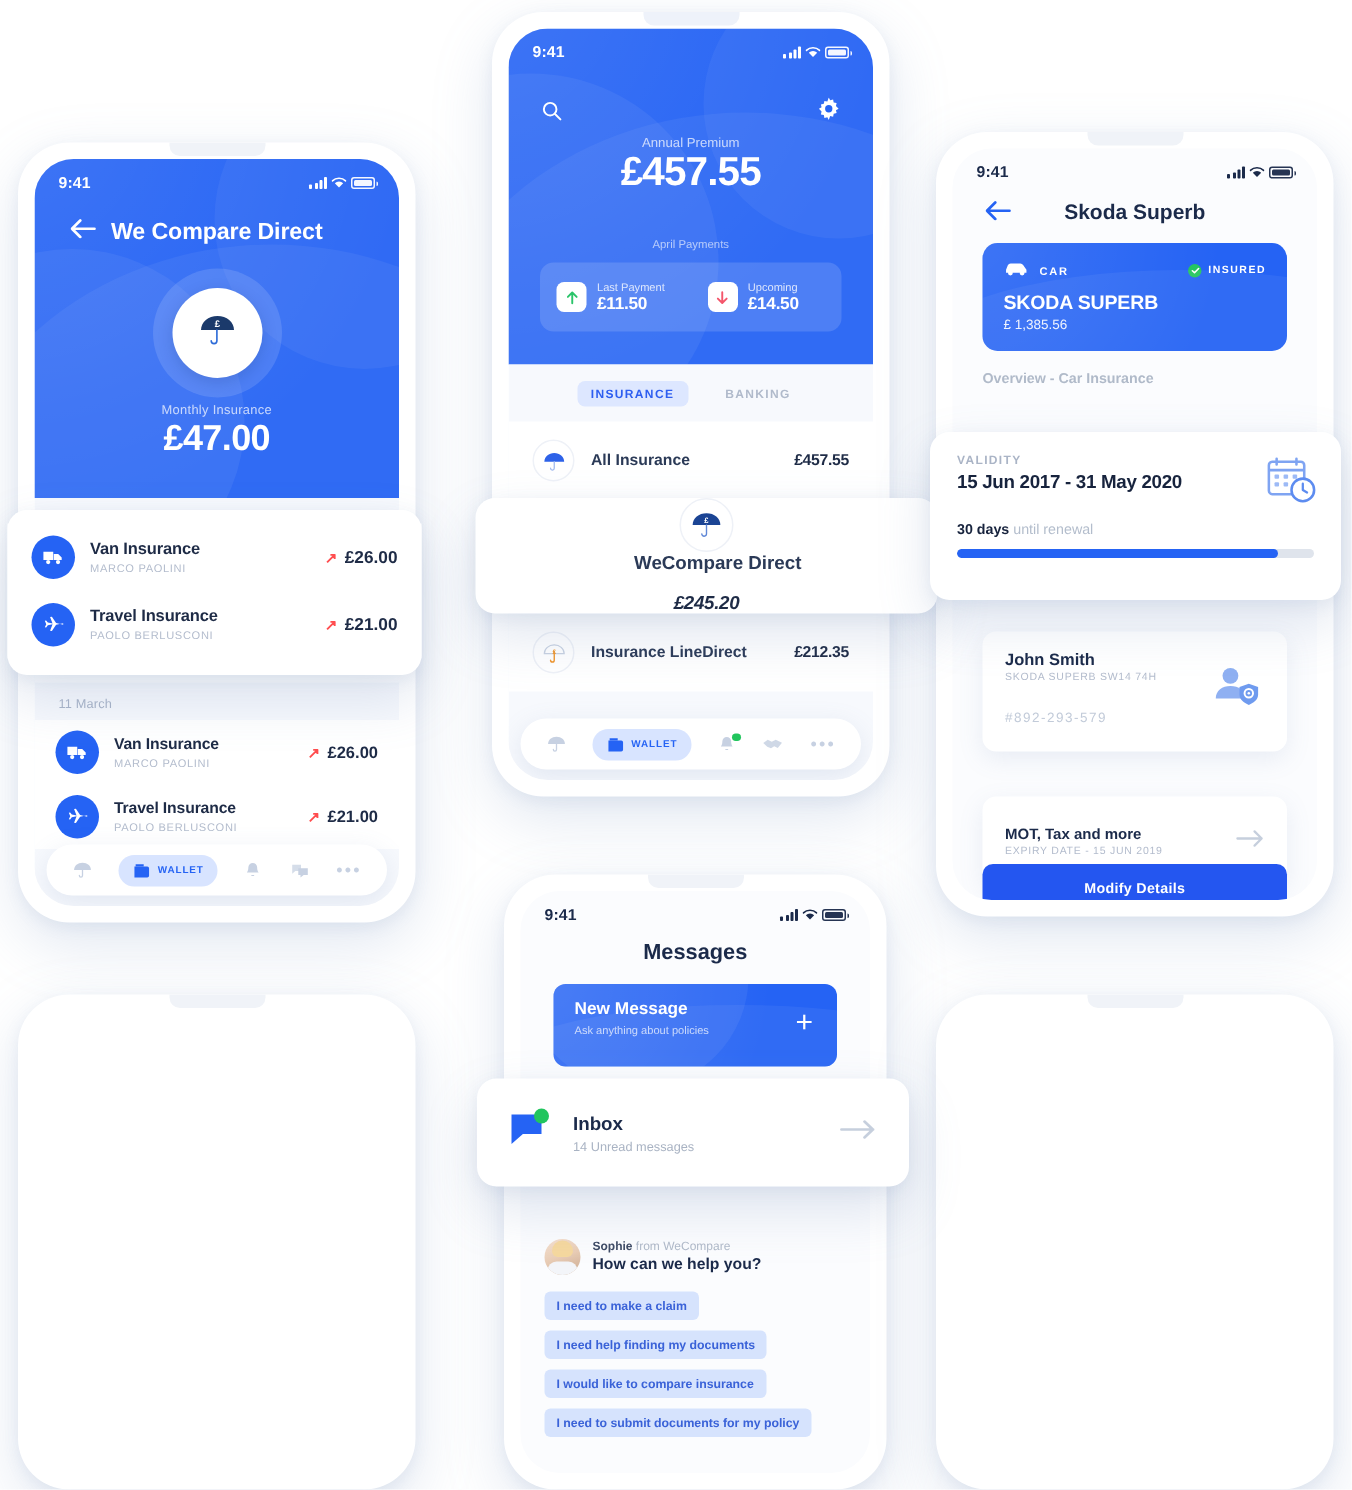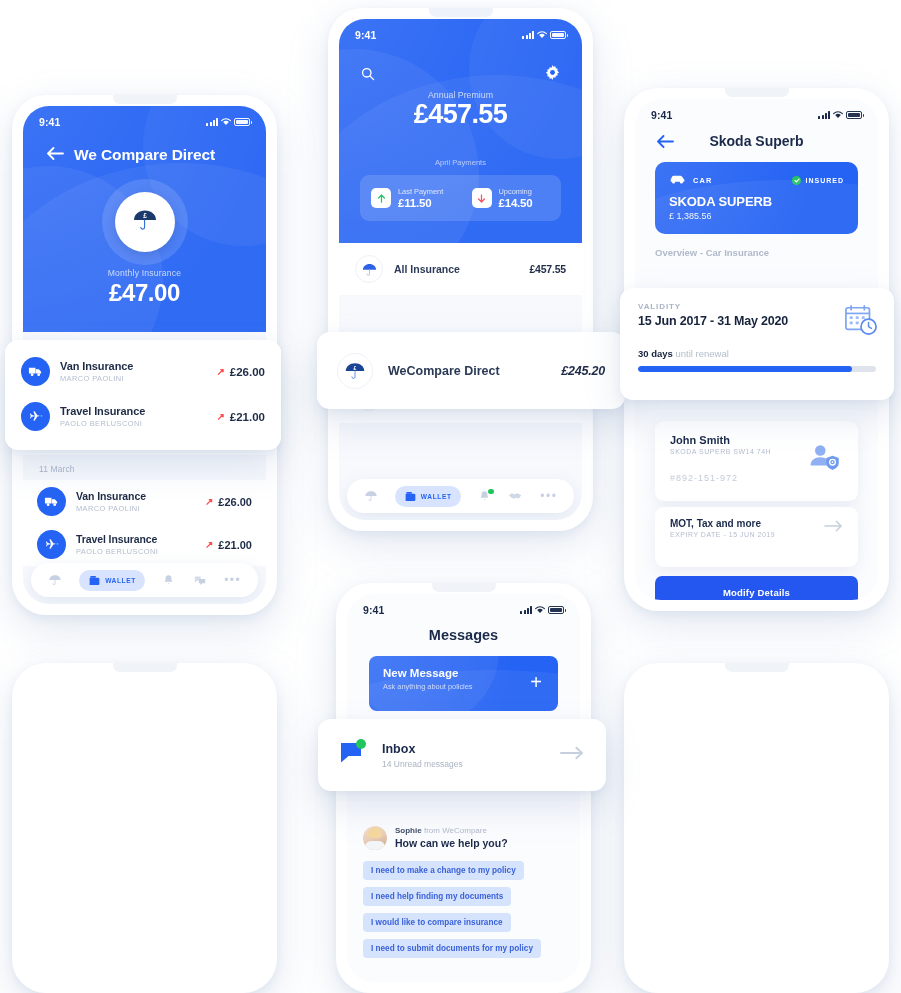--- a/index.html
+++ b/index.html
@@ -193,21 +193,21 @@
     flex:none;
   }
   .iname { flex:1; margin-left:11px; font-size:10.5px; font-weight:700; color:#2a3category; }
   .iname { color:#2b3a57; }
   .iamt { font-size:10.5px; font-weight:700; color:#1e2b46; letter-spacing:-.2px; }
 
   #float2 {
     position:absolute; left:317px; top:332px; width:308px; height:77px;
     background:#fff; border-radius:13px;
     box-shadow:0 16px 36px rgba(110,135,180,.20), 0 3px 10px rgba(110,135,180,.10);
-    z-index:40; display:flex; align-items:center; padding:0 20px;
+    z-index:40; display:flex; align-items:center; padding:0 20px;flex-direction:column;
   }
   #float2 .icirc { width:36px; height:36px; }
   #float2 .iname { font-size:12.5px; margin-left:15px; }
   #float2 .iamt  { font-size:12.5px;font-style:italic; }
 
   
   #phone3 { left:624px; top:88px; width:265px; height:523px; }
   .p3-head { position:absolute; top:34px; left:0; right:0; text-align:center;
              font-size:14px; font-weight:700; color:#1b2a4a; }
   .p3-back { position:absolute; top:35px; left:22px; color:#2563f4; }
@@ -243,21 +243,21 @@
 
   .p3-card {
     position:absolute; left:20px; right:20px; background:#fff; border-radius:9px;
     box-shadow:0 5px 16px rgba(110,135,180,.13);
   }
   #p3card1 { top:322px; height:80px; padding:13px 15px; }
   .owner { font-size:11px; font-weight:700; color:#1b2a4a; }
   .ownersub { font-size:7px; color:#b3bccd; letter-spacing:.5px; margin-top:2px; }
   .policy { font-size:9px; color:#c2cbd9; letter-spacing:1px; margin-top:18px; }
   .ownerico { position:absolute; right:16px; top:22px; }
-  #p3card2 { top:408px; height:60px; padding:11px 15px; display:flex; }
+  #p3card2 { top:432px; height:60px; padding:11px 15px; display:flex; align-items:center; }
   .motw { flex:1; }
   .mot { font-size:10px; font-weight:700; color:#1b2a4a; }
   .motsub { font-size:7px; color:#b3bccd; letter-spacing:.5px; margin-top:2px; }
   .btn-primary {
     position:absolute; left:20px; right:20px; top:477px; height:32px;
     background:#2456f0; border-radius:7px; color:#fff;
     display:flex; align-items:center; justify-content:center;
     font-size:9.5px; font-weight:700; letter-spacing:.2px;
   }
 
@@ -541,20 +541,24 @@
               </svg>
           </div>
           <div>
             <div class="payttl">Upcoming</div>
             <div class="payamt">£14.50</div>
           </div>
         </div>
       </div>
 
       <div class="p2-body">
+        <div class="tabs">
+          <div class="tab active">INSURANCE</div>
+          <div class="tab">BANKING</div>
+        </div>
         <div class="irow">
           <div class="icirc">
             <svg width="17" height="17" viewBox="0 0 18 18" fill="none">
                 <path d="M2 9.3c0-3.6 3.2-6.2 7-6.2s7 2.6 7 6.2z" fill="#2e62e8"></path>
                 <path d="M9 9.3v4.6a1.3 1.3 0 1 1-2.6 0" stroke="#9fb9ef" stroke-width=".9" fill="none" stroke-linecap="round"></path>
               </svg>
           </div>
           <div class="iname">All Insurance</div>
           <div class="iamt">£457.55</div>
         </div>
@@ -669,21 +673,21 @@
       </div>
 
       <div class="ov">
         <span>Overview</span>
         <span>- Car Insurance</span>
       </div>
 
       <div class="p3-card" id="p3card1">
         <div class="owner">John Smith</div>
         <div class="ownersub">SKODA SUPERB SW14 74H</div>
-        <div class="policy">#892-151-972</div>
+        <div class="policy">#892-293-579</div>
         <div class="ownerico">
           <svg width="34" height="32" viewBox="0 0 36 34" fill="none">
             <circle cx="13" cy="8" r="5.6" fill="#8fb0f2"></circle>
             <path d="M2.6 24c0-5.6 4.6-8.8 10.4-8.8S23.4 18.4 23.4 24z" fill="#8fb0f2"></path>
             <path d="M26 13.6 32.6 16v5.2c0 3.6-3 5.8-6.6 7.4-3.6-1.6-6.6-3.8-6.6-7.4V16z" fill="#6f9bef"></path>
             <circle cx="26" cy="20.4" r="3" fill="none" stroke="#fff" stroke-width="1.4"></circle>
             <circle cx="26" cy="20.4" r=".9" fill="#fff"></circle>
           </svg>
         </div>
       </div>
@@ -786,21 +790,21 @@
           <div class="avatar"></div>
           <div>
             <div class="chat-from">
               <b>Sophie</b>
               <span>from WeCompare</span>
             </div>
             <div class="chat-q">How can we help you?</div>
           </div>
         </div>
         <div style="margin-top:4px">
-          <div><span class="chip">I need to make a change to my policy</span></div>
+          <div><span class="chip">I need to make a claim</span></div>
           <div><span class="chip">I need help finding my documents</span></div>
           <div><span class="chip">I would like to compare insurance</span></div>
           <div><span class="chip">I need to submit documents for my policy</span></div>
         </div>
       </div>
     </div>
     <div class="notch white"></div>
   </div>
 
   <div id="float5">

